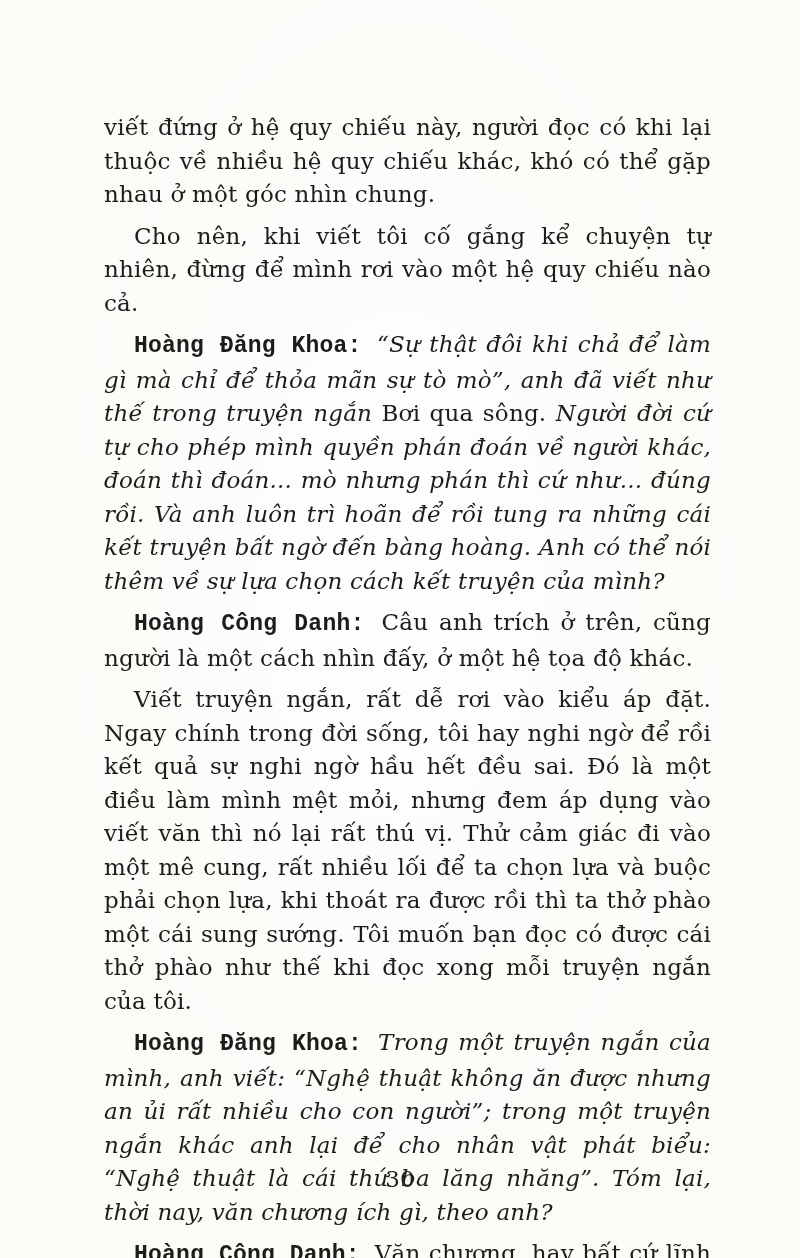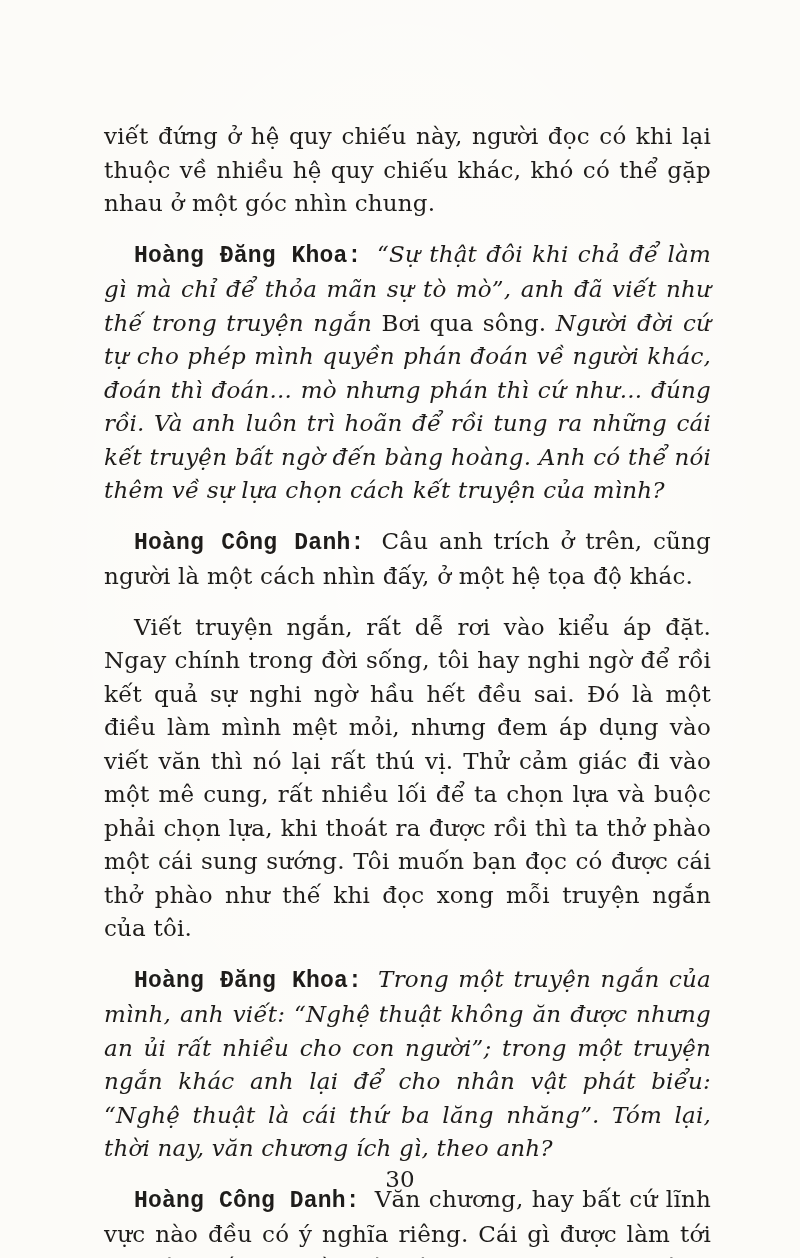--- a/index.html
+++ b/index.html
@@ -26,21 +26,21 @@
     position: absolute;
     left: 104px;
     top: 103px;
     width: 607px;
     font-size: 23px;
     line-height: 33.5px;
     text-align: justify;
     letter-spacing: 0.2px;
   }
   .para {
-    margin: 17px 0 6px 0;
+    margin: 8px 0 6px 0;
     text-indent: 30px;
   }
   .para.no-indent {
     text-indent: 0;
   }
   .seg-bold { font-weight: bold; font-family: Liberation Mono, monospace; }
   .seg-italic { font-style: italic; }
   .seg-regular { font-style: normal; font-weight: normal; }
   .page-number {
     position: absolute;
@@ -51,20 +51,21 @@
     font-size: 23px;
     color: #222120;
   }
 </style>
 </head>
 <body>
 
 <div class="page">
   <div class="text-block" id="text-root">
       <p class="para no-indent"><span class="seg-regular">viết đứng ở hệ quy chiếu này, người đọc có khi lại thuộc về nhiều hệ quy chiếu khác, khó có thể gặp nhau ở một góc nhìn chung.</span></p>
+      <p class="para"><span class="seg-regular">Cho nên, khi viết tôi cố gắng kể chuyện tự nhiên, đừng để mình rơi vào một hệ quy chiếu nào cả.</span></p>
       <p class="para"><span class="seg-bold">Hoàng Đăng Khoa: </span><span class="seg-italic">“Sự thật đôi khi chả để làm gì mà chỉ để thỏa mãn sự tò mò”, anh đã viết như thế trong truyện ngắn </span><span class="seg-regular">Bơi qua sông. </span><span class="seg-italic">Người đời cứ tự cho phép mình quyền phán đoán về người khác, đoán thì đoán... mò nhưng phán thì cứ như... đúng rồi. Và anh luôn trì hoãn để rồi tung ra những cái kết truyện bất ngờ đến bàng hoàng. Anh có thể nói thêm về sự lựa chọn cách kết truyện của mình?</span></p>
       <p class="para"><span class="seg-bold">Hoàng Công Danh: </span><span class="seg-regular">Câu anh trích ở trên, cũng người là một cách nhìn đấy, ở một hệ tọa độ khác.</span></p>
       <p class="para"><span class="seg-regular">Viết truyện ngắn, rất dễ rơi vào kiểu áp đặt. Ngay chính trong đời sống, tôi hay nghi ngờ để rồi kết quả sự nghi ngờ hầu hết đều sai. Đó là một điều làm mình mệt mỏi, nhưng đem áp dụng vào viết văn thì nó lại rất thú vị. Thử cảm giác đi vào một mê cung, rất nhiều lối để ta chọn lựa và buộc phải chọn lựa, khi thoát ra được rồi thì ta thở phào một cái sung sướng. Tôi muốn bạn đọc có được cái thở phào như thế khi đọc xong mỗi truyện ngắn của tôi.</span></p>
       <p class="para"><span class="seg-bold">Hoàng Đăng Khoa: </span><span class="seg-italic">Trong một truyện ngắn của mình, anh viết: “Nghệ thuật không ăn được nhưng an ủi rất nhiều cho con người”; trong một truyện ngắn khác anh lại để cho nhân vật phát biểu: “Nghệ thuật là cái thứ ba lăng nhăng”. Tóm lại, thời nay, văn chương ích gì, theo anh?</span></p>
       <p class="para"><span class="seg-bold">Hoàng Công Danh: </span><span class="seg-regular">Văn chương, hay bất cứ lĩnh vực nào đều có ý nghĩa riêng. Cái gì được làm tới nơi tới chốn thì đều có giá trị. Chuyện coi thường cái nghề của mình, thỉnh</span></p>
     </div>
   <div class="page-number">30</div>
 </div>
 
 </body></html>

